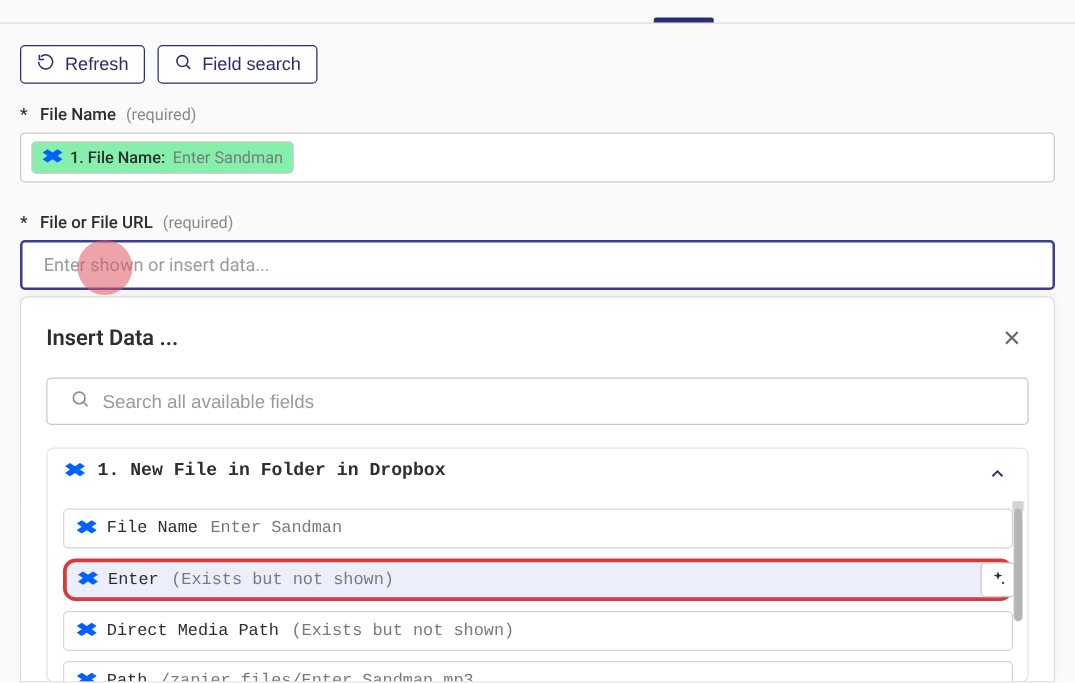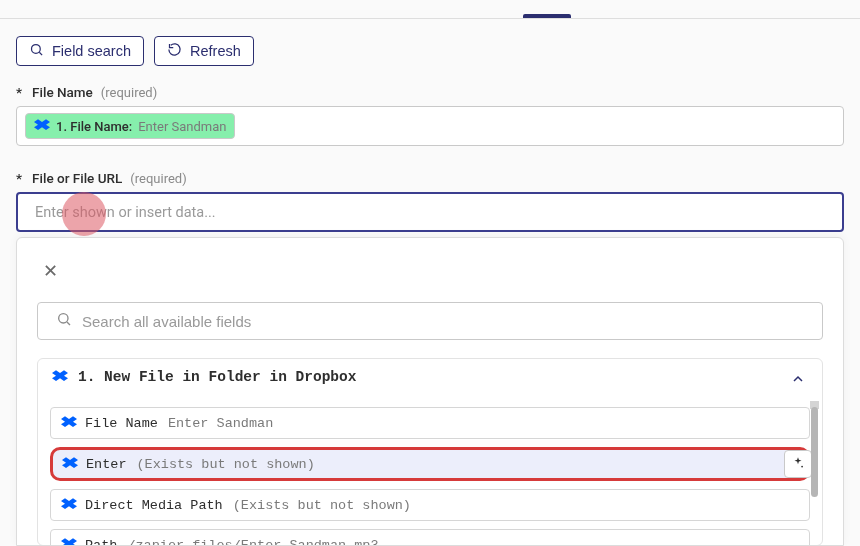--- a/index.html
+++ b/index.html
@@ -254,34 +254,34 @@
 </head>
 <body>
 
 <div class="hr-top"></div>
 <div class="tab-indicator"></div>
 
 <div class="toolbar">
   <button class="btn-outline">
     <span>
       <svg viewBox="0 0 24 24">
+          <path d="M3 12a9 9 0 1 0 3-6.7"></path>
+          <polyline points="4 3 4 9 10 9" fill="none"></polyline>
+        </svg>
+    </span>
+    <span>Refresh</span>
+  </button>
+  <button class="btn-outline">
+    <span>
+      <svg viewBox="0 0 24 24">
           <circle cx="11" cy="11" r="7"></circle>
           <line x1="21" y1="21" x2="16.5" y2="16.5"></line>
         </svg>
     </span>
     <span>Field search</span>
-  </button>
-  <button class="btn-outline">
-    <span>
-      <svg viewBox="0 0 24 24">
-          <path d="M3 12a9 9 0 1 0 3-6.7"></path>
-          <polyline points="4 3 4 9 10 9" fill="none"></polyline>
-        </svg>
-    </span>
-    <span>Refresh</span>
   </button>
 </div>
 
 <div class="field-group fg-1">
   <div class="field-label-row">
     <span class="asterisk">*</span>
     <span class="label-text">File Name</span>
     <span class="req-hint">(required)</span>
   </div>
   <div class="field-box">
@@ -305,20 +305,21 @@
   </div>
   <div class="field-box focused">
     <span class="placeholder-text">Enter shown or insert data...</span>
   </div>
 </div>
 
 <div class="red-dot"></div>
 
 <div class="popover">
   <div class="popover-header">
+    <div class="popover-title">Insert Data ...</div>
     <button class="close-x">
       <span>✕</span>
     </button>
   </div>
 
   <div class="search-box">
     <span>
       <svg viewBox="0 0 24 24">
           <circle cx="11" cy="11" r="7"></circle>
           <line x1="21" y1="21" x2="16.5" y2="16.5"></line>

